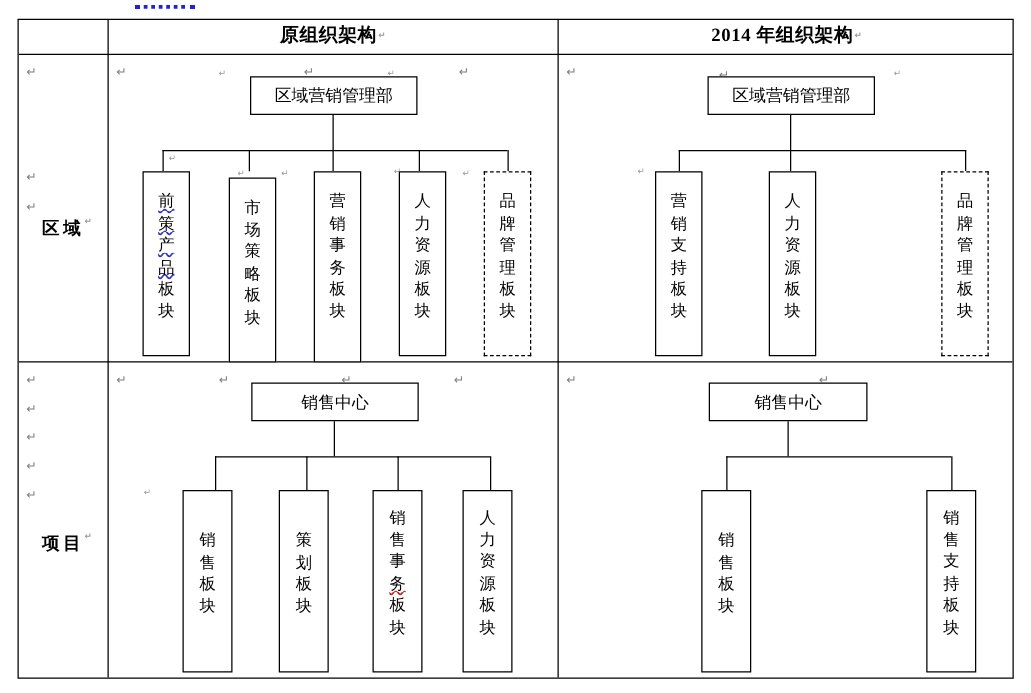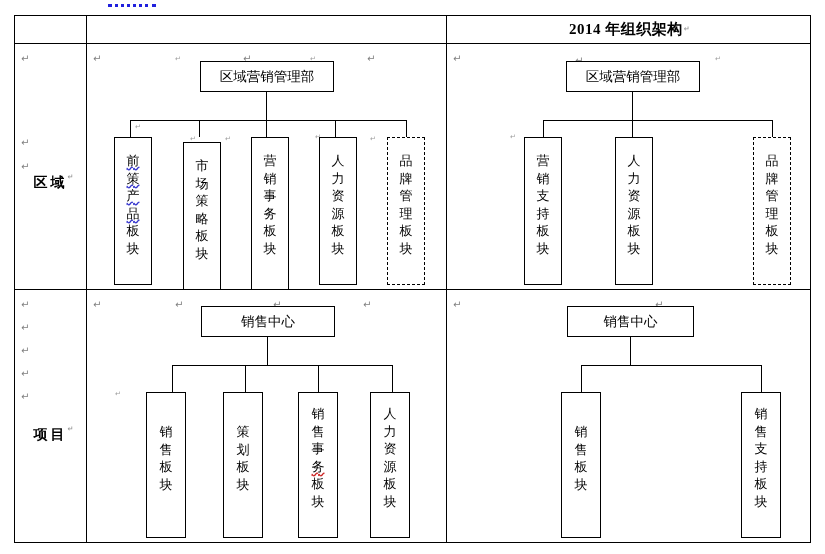--- a/index.html
+++ b/index.html
@@ -169,20 +169,23 @@
   <div class="top-marker"></div>
 
   <div class="doc-table">
 
     <div class="vline c1"></div>
     <div class="vline c2"></div>
     <div class="hline h1"></div>
     <div class="hline h2"></div>
 
     <div class="hdr left-blank"></div>
+    <div class="hdr mid">
+      <span>原组织架构</span><span class="pilcrow sm" style="position:relative;top:-3px;left:1px;">↵</span>
+    </div>
     <div class="hdr right">
       <span>2014 年组织架构</span><span class="pilcrow sm" style="position:relative;top:-3px;left:1px;">↵</span>
     </div>
 
     <div class="rowlabel r1">
       <span>区域</span><span class="pilcrow sm">↵</span>
     </div>
     <div class="rowlabel r2">
       <span>项目</span><span class="pilcrow sm">↵</span>
     </div>

